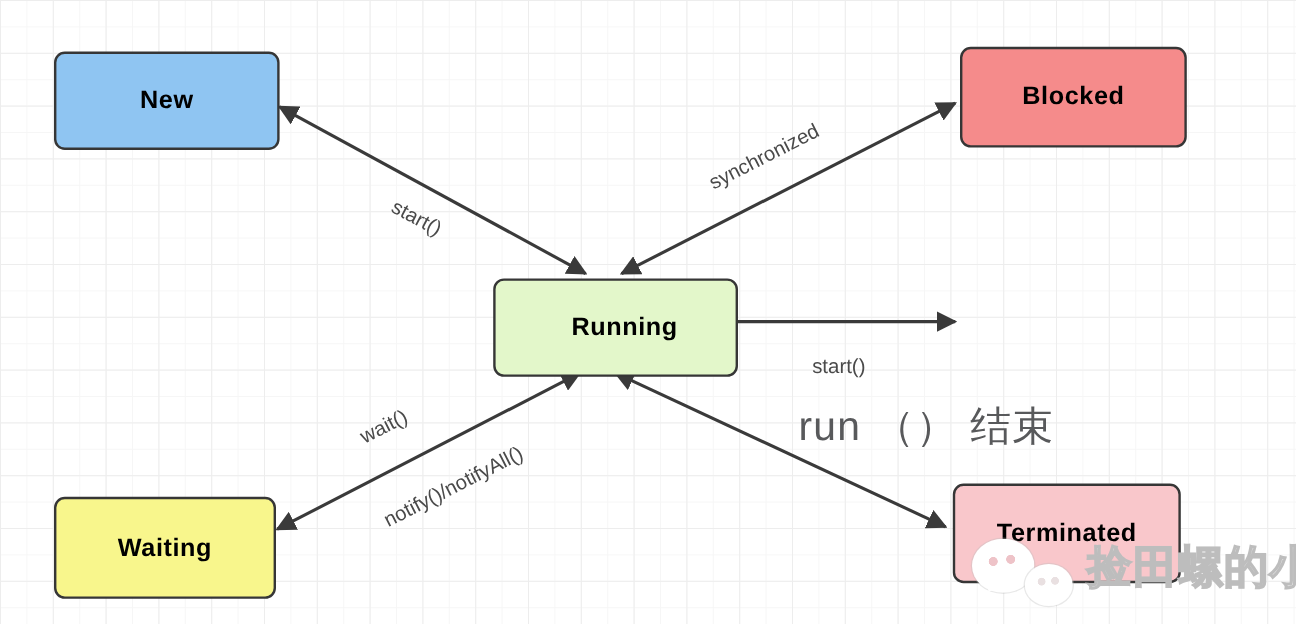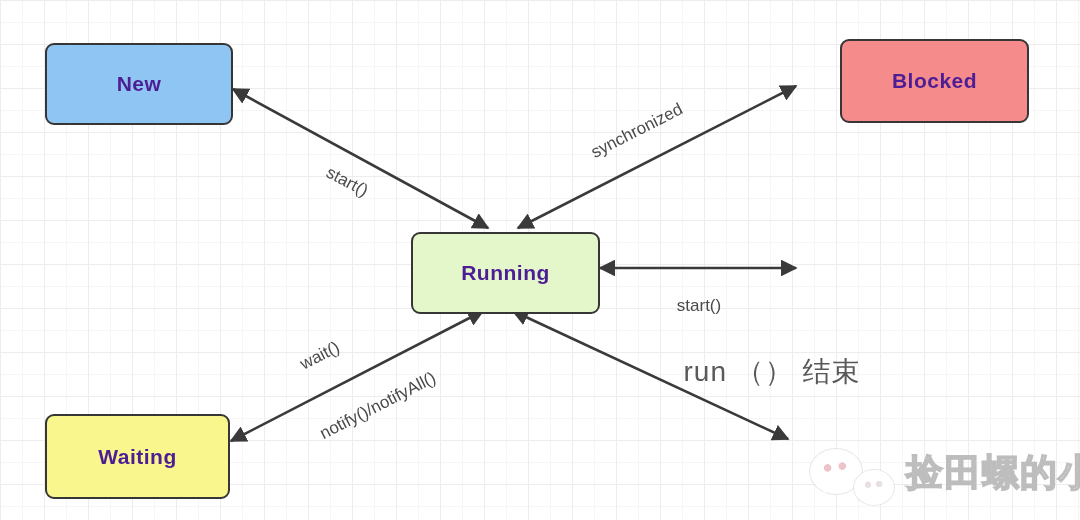--- a/index.html
+++ b/index.html
@@ -16,40 +16,40 @@
       linear-gradient(#f6f6f6 1px, transparent 1px),
       linear-gradient(90deg, #f6f6f6 1px, transparent 1px);
     background-size:44px 44px,44px 44px,22px 22px,22px 22px;
   }
   svg.edges{position:absolute;inset:0;z-index:2;}
   svg.edges line{stroke:#3a3a3a;stroke-width:2.6;}
   .node{
     position:absolute;z-index:3;
     border:2.5px solid #363636;border-radius:9px;
     display:flex;align-items:center;justify-content:center;
-    font-weight:bold;font-size:21px;color:#4c1d95;
+    font-weight:bold;font-size:21px;color:#000000;
     letter-spacing:.5px;
   }
   .node-new       {left:45px;  top:43px;  width:184px; height:78px;}
-  .node-blocked   {left:800px; top:39px;  width:185px; height:80px;margin-left:40px;}
-  .node-running   {left:411px; top:232px; width:185px; height:78px;}
+  .node-blocked   {left:800px; top:39px;  width:185px; height:80px;}
+  .node-running   {left:411px; top:232px; width:185px; height:78px;padding-left:15px;}
   .node-timed     {left:800px; top:228px; width:186px; height:79px;}
   .node-waiting   {left:45px;  top:414px; width:181px; height:81px;}
   .node-terminated{left:794px; top:403px; width:186px; height:79px;}
   .edge-label{
     position:absolute;z-index:4;white-space:nowrap;
     font-size:17px;color:#4a4a4a;
   }
   .lbl-start   {left:347px;top:182px;transform:translate(-50%,-50%) rotate(28deg);}
   .lbl-sync    {left:637px;top:131px;transform:translate(-50%,-50%) rotate(-27deg);}
   .lbl-sleep   {left:699px;top:306px;transform:translate(-50%,-50%);}
   .lbl-wait    {left:320px;top:356px;transform:translate(-50%,-50%) rotate(-27deg);}
   .lbl-notify  {left:378px;top:406px;transform:translate(-50%,-50%) rotate(-27deg);}
-  .lbl-run-end {left:772px;top:372px;transform:translate(-50%,-50%);
-                font-size:28px;color:#58595b;letter-spacing:1px;}
+  .lbl-run-end {left:772px;top:356px;transform:translate(-50%,-50%);
+                font-size:34px;color:#58595b;letter-spacing:1px;}
   .watermark{position:absolute;z-index:6;left:806px;top:444px;width:274px;height:66px;}
   .wm-text{
     position:absolute;left:100px;top:4px;
     font-size:37px;font-weight:bold;letter-spacing:1px;
     color:rgba(255,255,255,0.92);
     -webkit-text-stroke:1.5px #bdbdbd;
     text-shadow:0 0 1px #c9c9c9;
     white-space:nowrap;
   }
   .wm-bubble{position:absolute;background:#ffffff;border-radius:50%;
@@ -84,20 +84,21 @@
     <line x1="518" y1="228" x2="796" y2="86" marker-start="url(#ah)" marker-end="url(#ah)"></line>
     <line x1="600" y1="268" x2="796" y2="268" marker-start="url(#ah)" marker-end="url(#ah)"></line>
     <line x1="231" y1="441" x2="483" y2="311" marker-start="url(#ah)" marker-end="url(#ah)"></line>
     <line x1="513" y1="311" x2="788" y2="439" marker-start="url(#ah)" marker-end="url(#ah)"></line>
   </svg>
 
   <div class="node node-new" style="background-color: rgb(143, 197, 242);">New</div>
   <div class="node node-blocked" style="background-color: rgb(245, 139, 139);">Blocked</div>
   <div class="node node-running" style="background-color: rgb(227, 247, 202);">Running</div>
   <div class="node node-waiting" style="background-color: rgb(248, 246, 140);">Waiting</div>
+  <div class="node node-terminated" style="background-color: rgb(249, 199, 203);">Terminated</div>
 
   <div class="edge-label lbl-start">start()</div>
   <div class="edge-label lbl-sync">synchronized</div>
   <div class="edge-label lbl-sleep">start()</div>
   <div class="edge-label lbl-wait">wait()</div>
   <div class="edge-label lbl-notify">notify()/notifyAll()</div>
   <div class="edge-label lbl-run-end">run （） 结束</div>
 
   <div class="watermark">
     <span class="wm-bubble big"></span>

